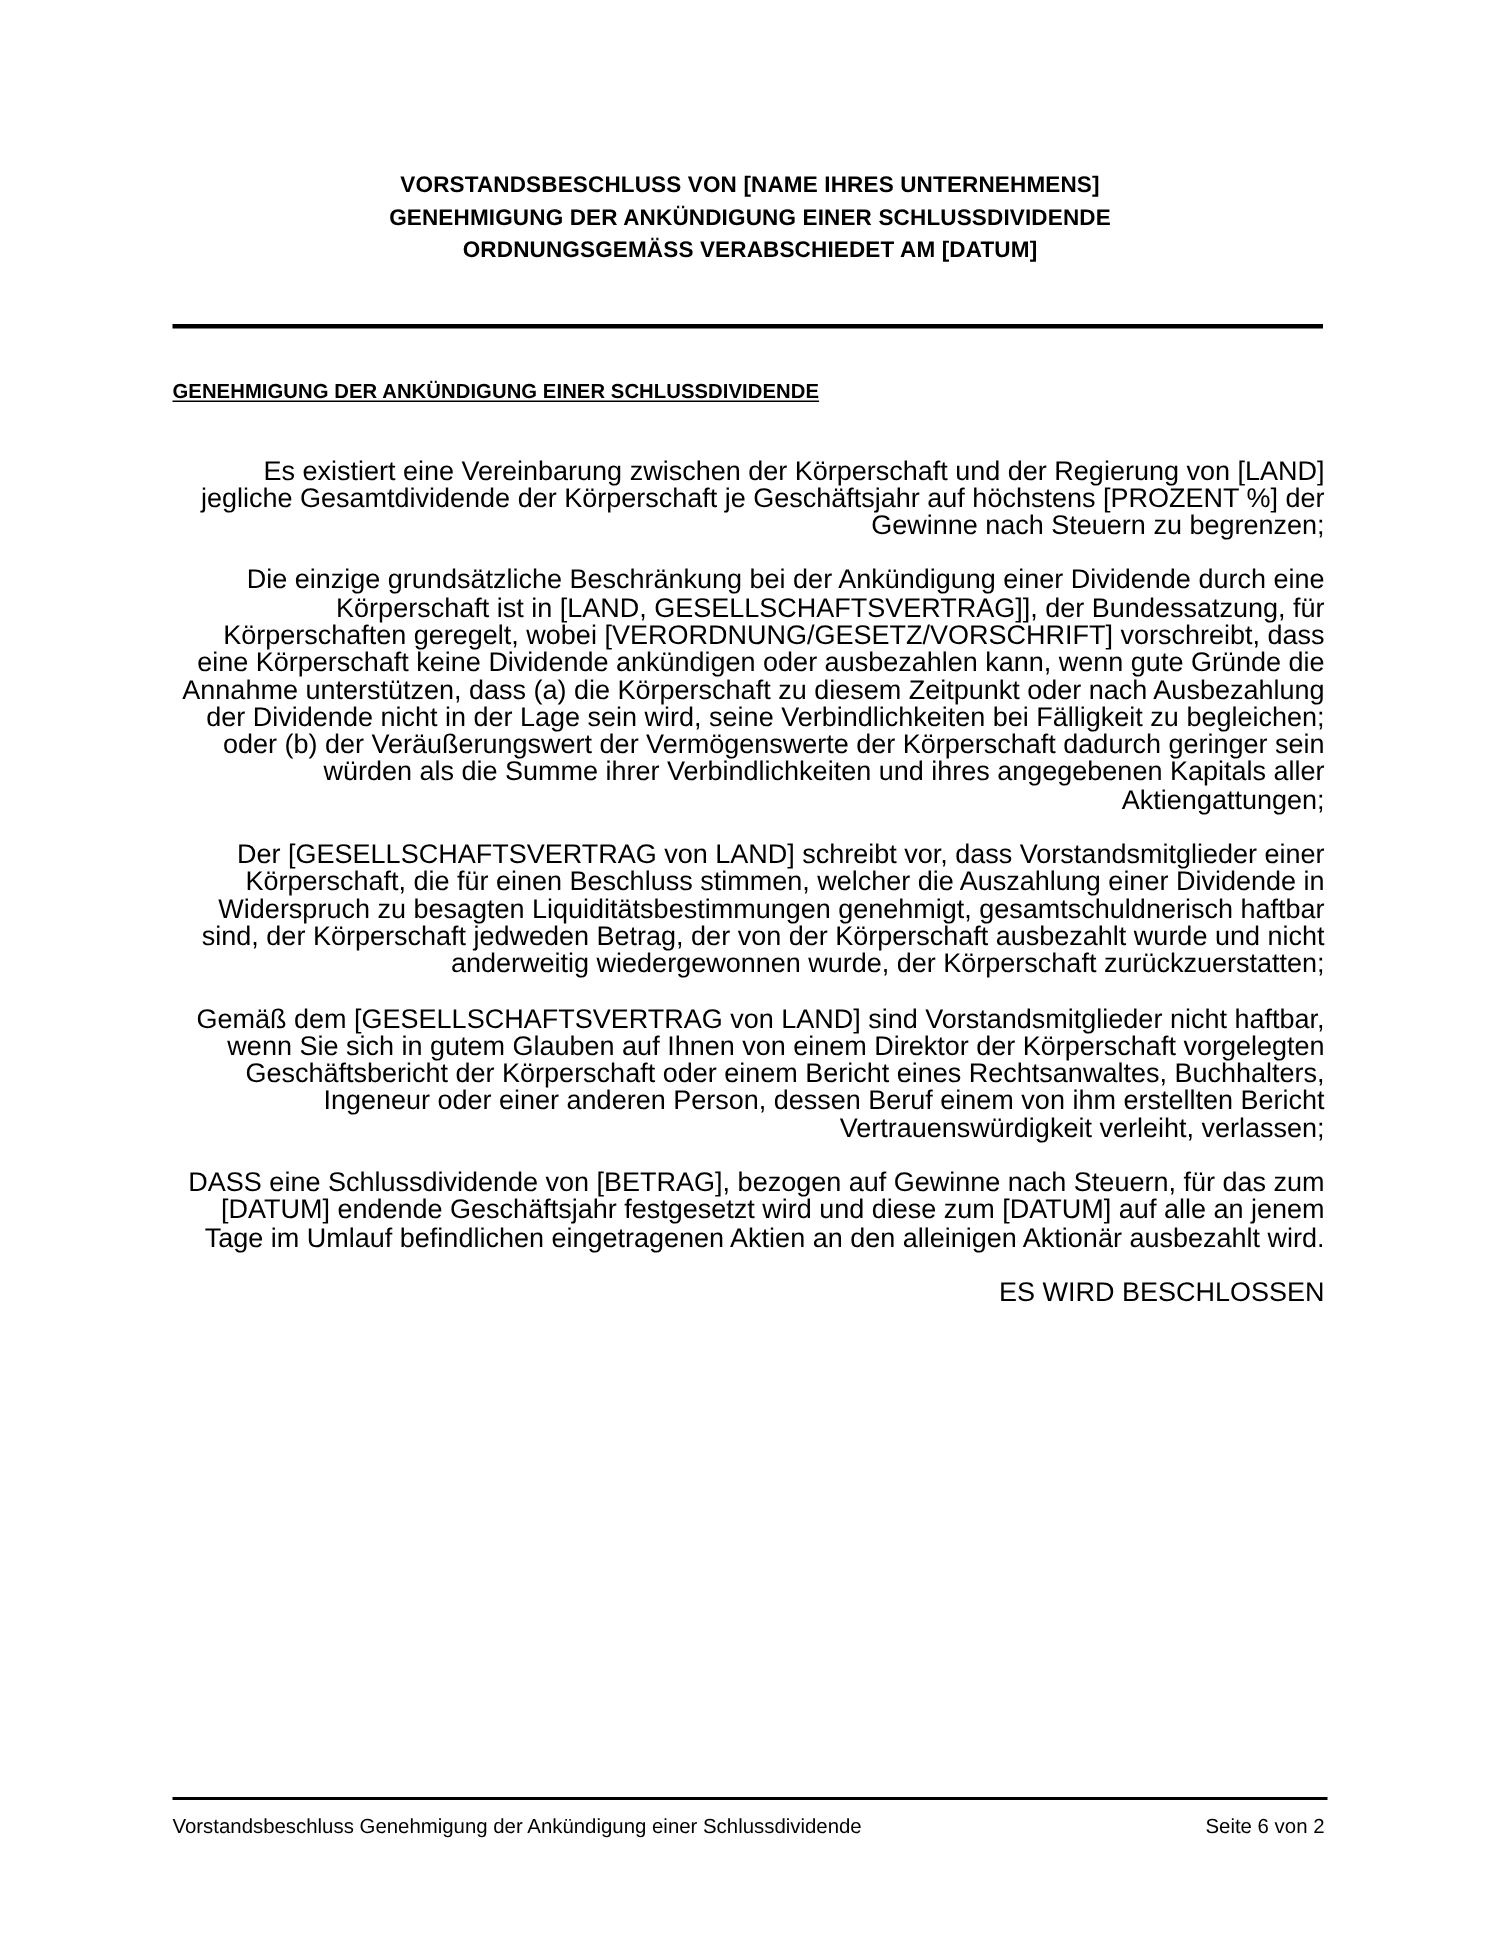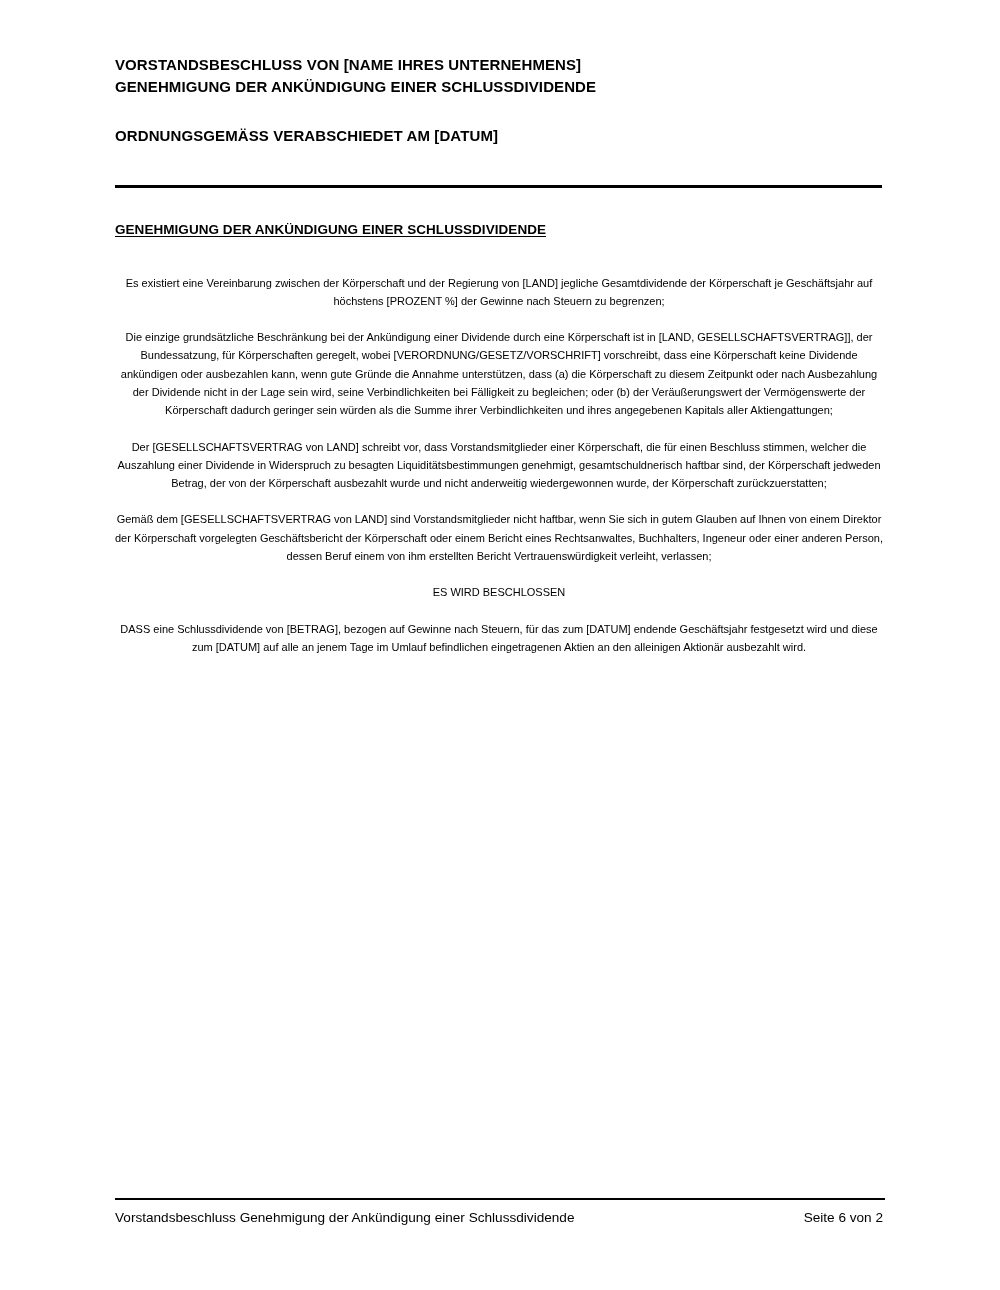--- a/index.html
+++ b/index.html
@@ -26,35 +26,35 @@
   }
   .content {
     position: absolute;
     left: 115px;
     top: 0;
     width: 770px;
   }
 
   
   .title-block {
-    padding-top: 54px;
+    padding-top: 113px;
+    text-align: center;
   }
   .doc-title-line {
     font-size: 15px;
     font-weight: bold;
     line-height: 21.5px;
     letter-spacing: 0.1px;
     white-space: nowrap;
   }
   .doc-subtitle {
     font-size: 15px;
     font-weight: bold;
     line-height: 21.5px;
     letter-spacing: 0.1px;
-    margin-top: 28px;
     white-space: nowrap;
   }
 
   
   .header-rule {
     margin-top: 38px;
     width: 767px;
     height: 3px;
     background: #000000;
   }
@@ -68,24 +68,24 @@
     text-underline-offset: 2px;
     letter-spacing: 0.05px;
     line-height: 18px;
   }
 
   
   .body-copy {
     margin-top: 35px;
   }
   .para {
-    font-size: 11px;
+    font-size: 18px;
     line-height: 18.3px;
     margin: 0 0 18px 0;
-    text-align: center;
+    text-align: right;
     width: 768px;
   }
   .para:last-child {
     margin-bottom: 0;
   }
 
   
   .footer {
     position: absolute;
     left: 115px;
@@ -123,22 +123,22 @@
 
     <div class="header-rule"></div>
 
     <div class="section-heading">GENEHMIGUNG DER ANKÜNDIGUNG EINER SCHLUSSDIVIDENDE</div>
 
     <div class="body-copy">
       <p class="para">Es existiert eine Vereinbarung zwischen der Körperschaft und der Regierung von [LAND] jegliche Gesamtdividende der Körperschaft je Geschäftsjahr auf höchstens [PROZENT %] der Gewinne nach Steuern zu begrenzen;</p>
       <p class="para">Die einzige grundsätzliche Beschränkung bei der Ankündigung einer Dividende durch eine Körperschaft ist in [LAND, GESELLSCHAFTSVERTRAG]], der Bundessatzung, für Körperschaften geregelt, wobei [VERORDNUNG/GESETZ/VORSCHRIFT] vorschreibt, dass eine Körperschaft keine Dividende ankündigen oder ausbezahlen kann, wenn gute Gründe die Annahme unterstützen, dass (a) die Körperschaft zu diesem Zeitpunkt oder nach Ausbezahlung der Dividende nicht in der Lage sein wird, seine Verbindlichkeiten bei Fälligkeit zu begleichen; oder (b) der Veräußerungswert der Vermögenswerte der Körperschaft dadurch geringer sein würden als die Summe ihrer Verbindlichkeiten und ihres angegebenen Kapitals aller Aktiengattungen;</p>
       <p class="para">Der [GESELLSCHAFTSVERTRAG von LAND] schreibt vor, dass Vorstandsmitglieder einer Körperschaft, die für einen Beschluss stimmen, welcher die Auszahlung einer Dividende in Widerspruch zu besagten Liquiditätsbestimmungen genehmigt, gesamtschuldnerisch haftbar sind, der Körperschaft jedweden Betrag, der von der Körperschaft ausbezahlt wurde und nicht anderweitig wiedergewonnen wurde, der Körperschaft zurückzuerstatten;</p>
       <p class="para">Gemäß dem [GESELLSCHAFTSVERTRAG von LAND] sind Vorstandsmitglieder nicht haftbar, wenn Sie sich in gutem Glauben auf Ihnen von einem Direktor der Körperschaft vorgelegten Geschäftsbericht der Körperschaft oder einem Bericht eines Rechtsanwaltes, Buchhalters, Ingeneur oder einer anderen Person, dessen Beruf einem von ihm erstellten Bericht Vertrauenswürdigkeit verleiht, verlassen;</p>
+      <p class="para">DASS eine Schlussdividende von [BETRAG], bezogen auf Gewinne nach Steuern, für das zum [DATUM] endende Geschäftsjahr festgesetzt wird und diese zum [DATUM] auf alle an jenem Tage im Umlauf befindlichen eingetragenen Aktien an den alleinigen Aktionär ausbezahlt wird.</p>
       <p class="para">ES WIRD BESCHLOSSEN</p>
-      <p class="para">DASS eine Schlussdividende von [BETRAG], bezogen auf Gewinne nach Steuern, für das zum [DATUM] endende Geschäftsjahr festgesetzt wird und diese zum [DATUM] auf alle an jenem Tage im Umlauf befindlichen eingetragenen Aktien an den alleinigen Aktionär ausbezahlt wird.</p>
     </div>
 
   </div>
 
   <div class="footer">
     <div class="footer-rule"></div>
     <div class="footer-row">
       <span class="footer-left">Vorstandsbeschluss Genehmigung der Ankündigung einer Schlussdividende</span>
       <span class="footer-right">Seite 6 von 2</span>
     </div>

